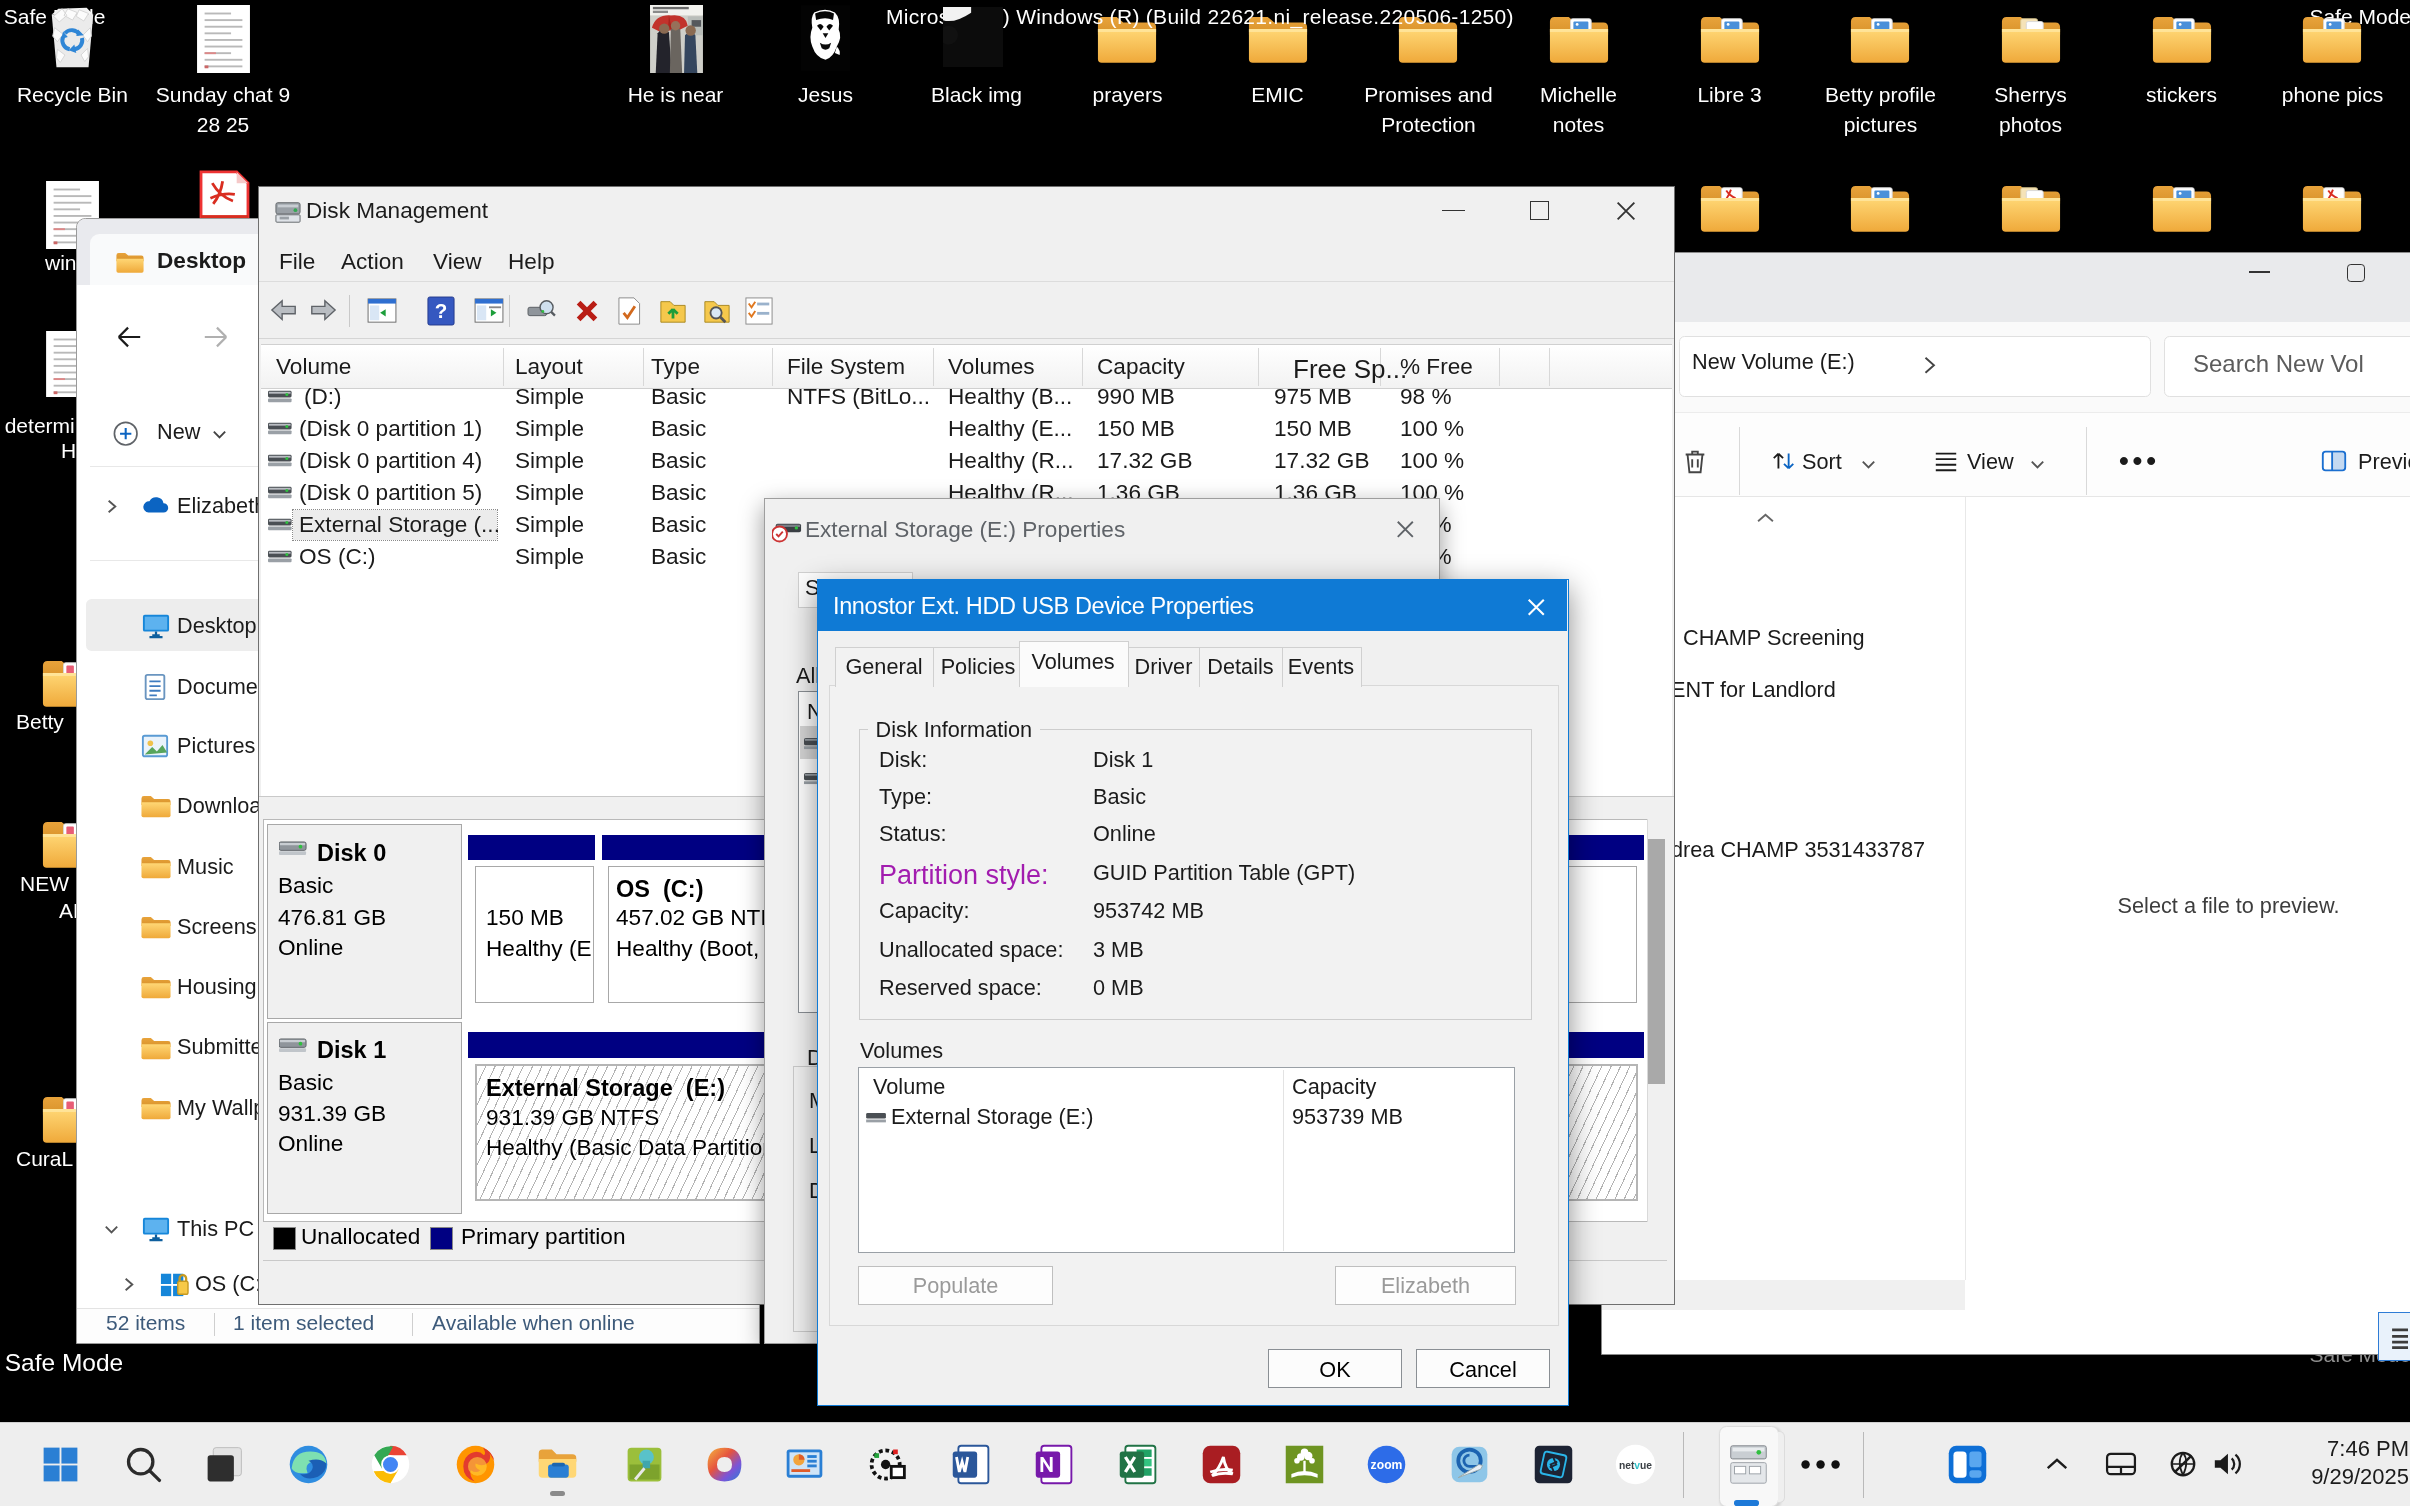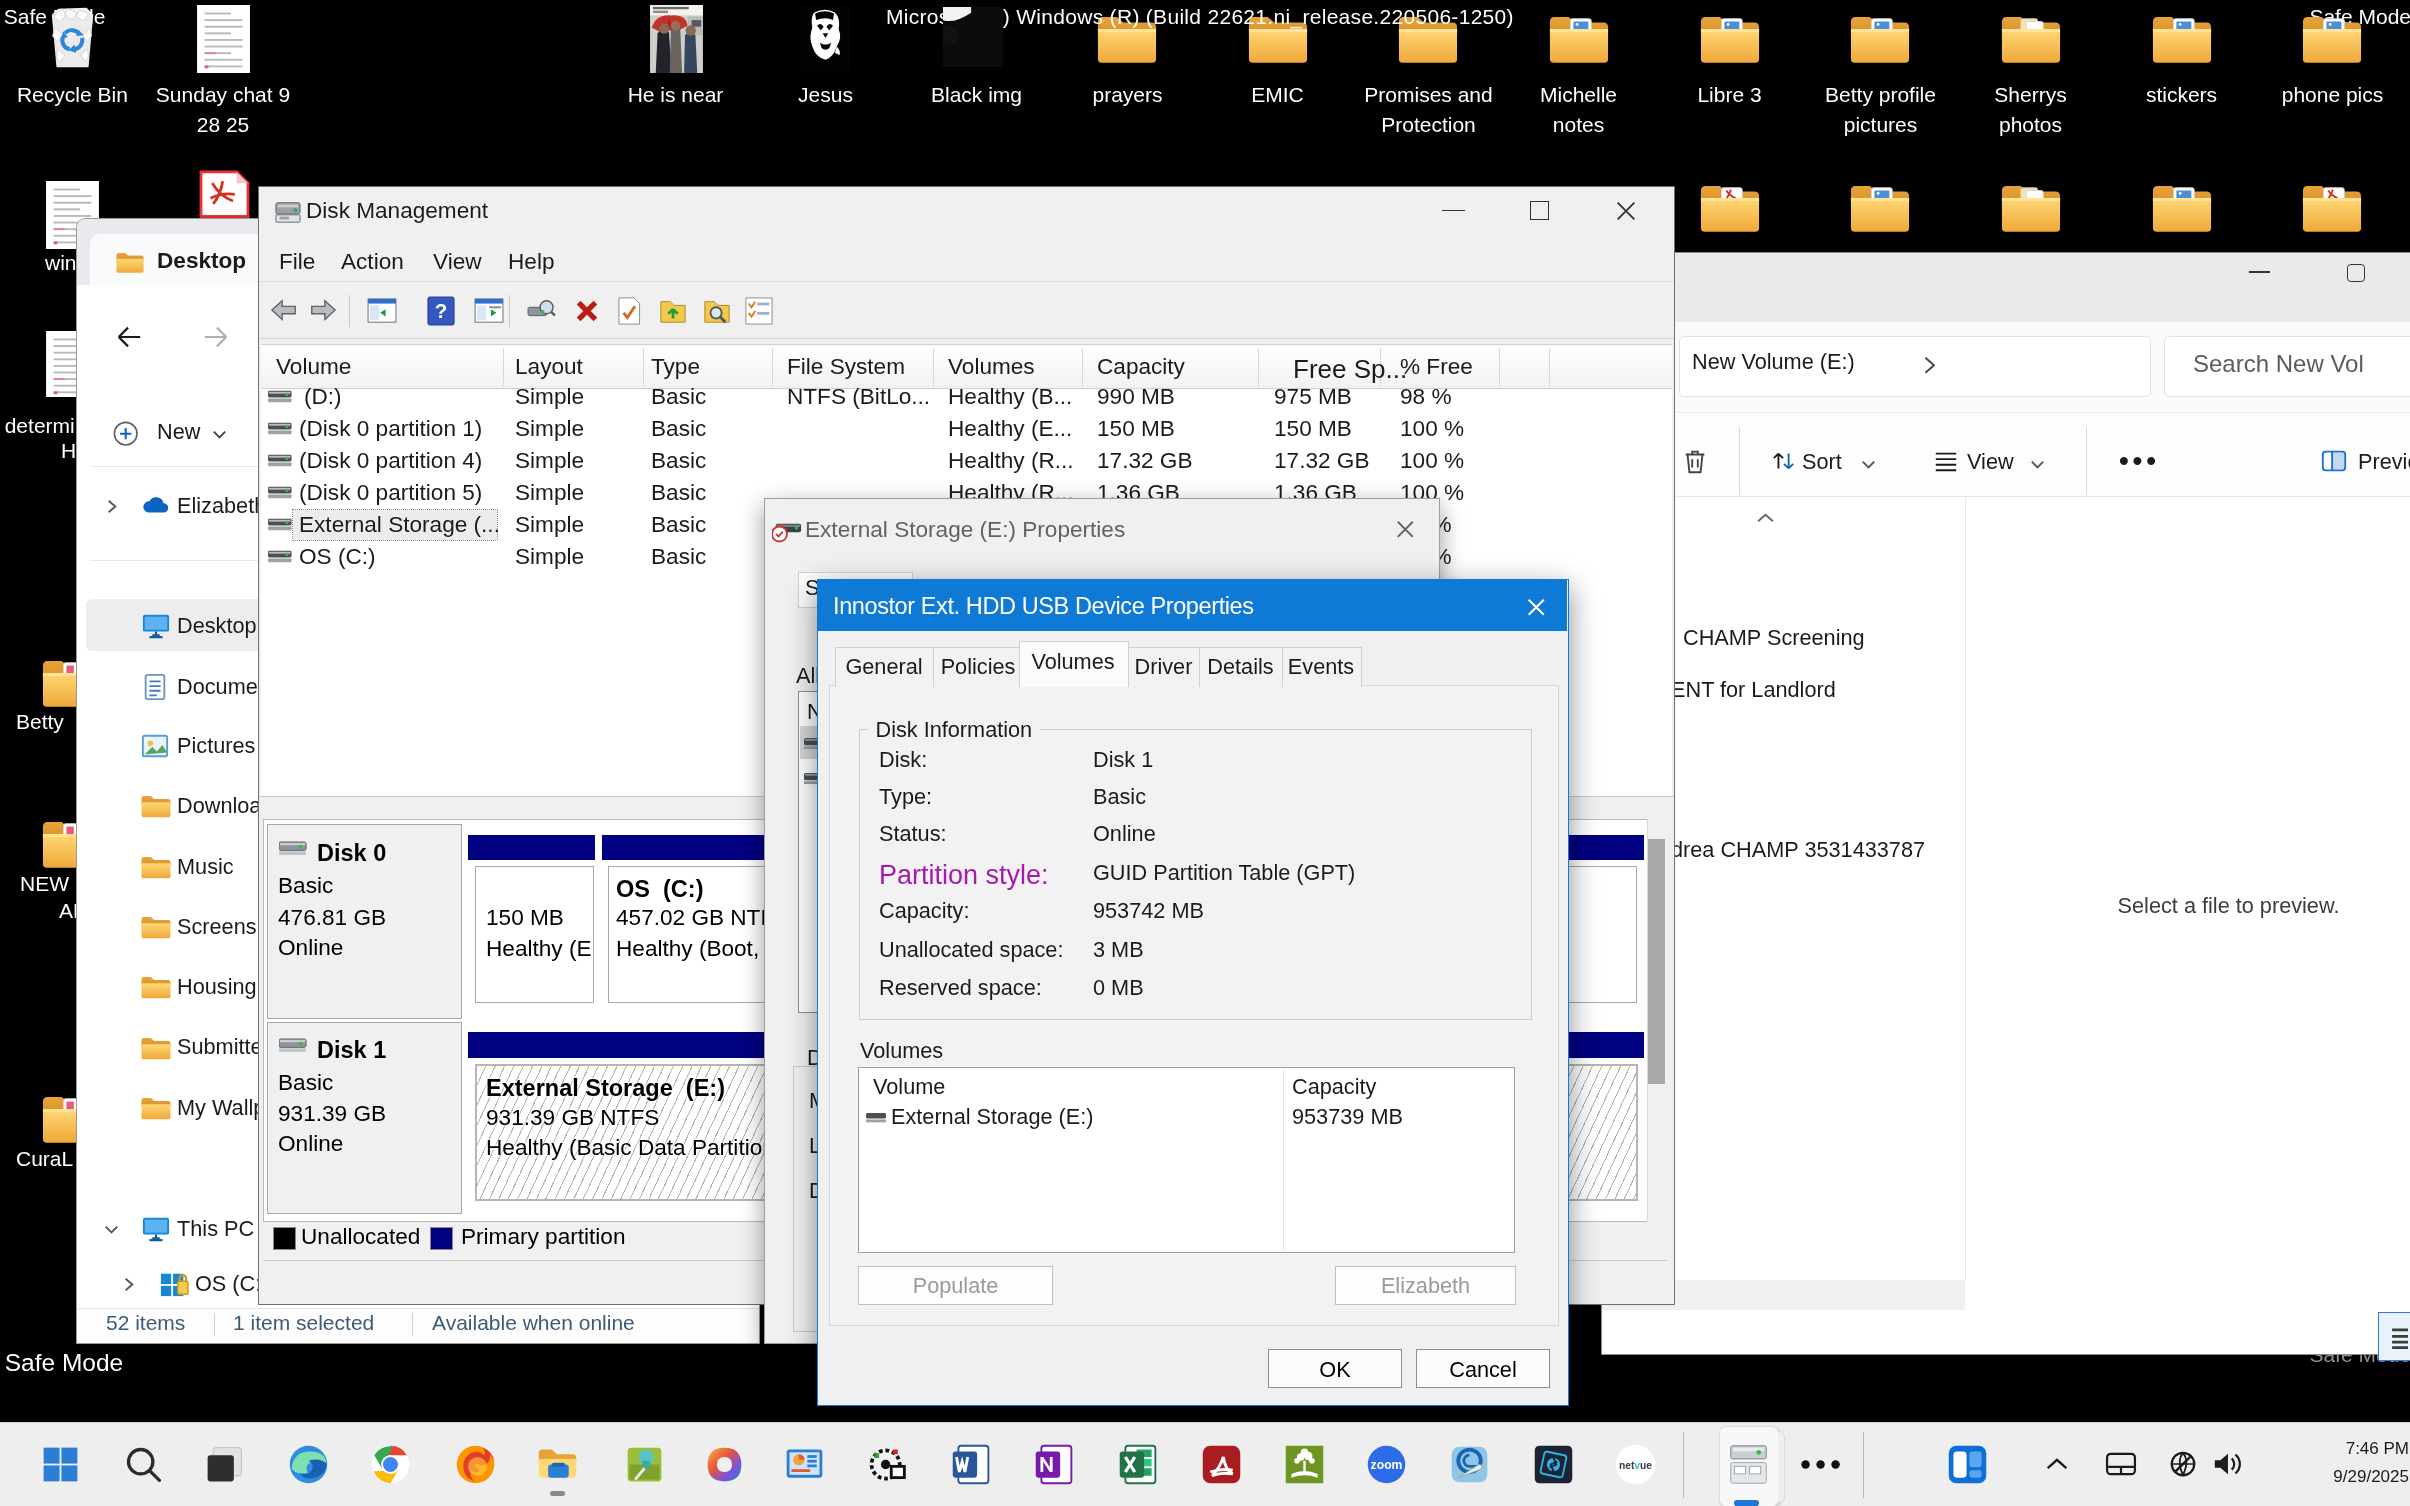--- a/index.html
+++ b/index.html
@@ -930,15 +930,15 @@
     </svg>
 <svg class="a" style="left:2168px;top:26px" width="30" height="30" viewBox="0 0 32 32">
       <circle cx="16" cy="16" r="12" fill="none" stroke="#1b1b1b" stroke-width="2.4"></circle>
       <path d="M4 16 h24 M16 4 q7 9 0 24 M16 4 q-7 9 0 24" stroke="#1b1b1b" stroke-width="1.8" fill="none"></path>
       <path d="M7 25 L25 7" stroke="#1b1b1b" stroke-width="2.6"></path>
     </svg>
 <svg class="a" style="left:2211px;top:26px" width="32" height="30" viewBox="0 0 34 32">
       <path d="M4 12 h6 l8-7 v22 l-8-7 h-6z" fill="#1b1b1b"></path>
       <path d="M22 10 a8 8 0 0 1 0 12 M26 6 a13 13 0 0 1 0 20" stroke="#1b1b1b" stroke-width="2.4" fill="none"></path>
     </svg>
-<div class="a" style="left:2241px;top:12.2px;width:168px;text-align:right;font-size:17px;color:#1b1b1b;line-height:28px">7:46 PM<br>9/29/2025</div>
+<div class="a" style="left:2241px;top:12.2px;width:168px;text-align:right;font-size:22px;color:#1b1b1b;line-height:28px">7:46 PM<br>9/29/2025</div>
 </div>
 
 
 </body></html>

